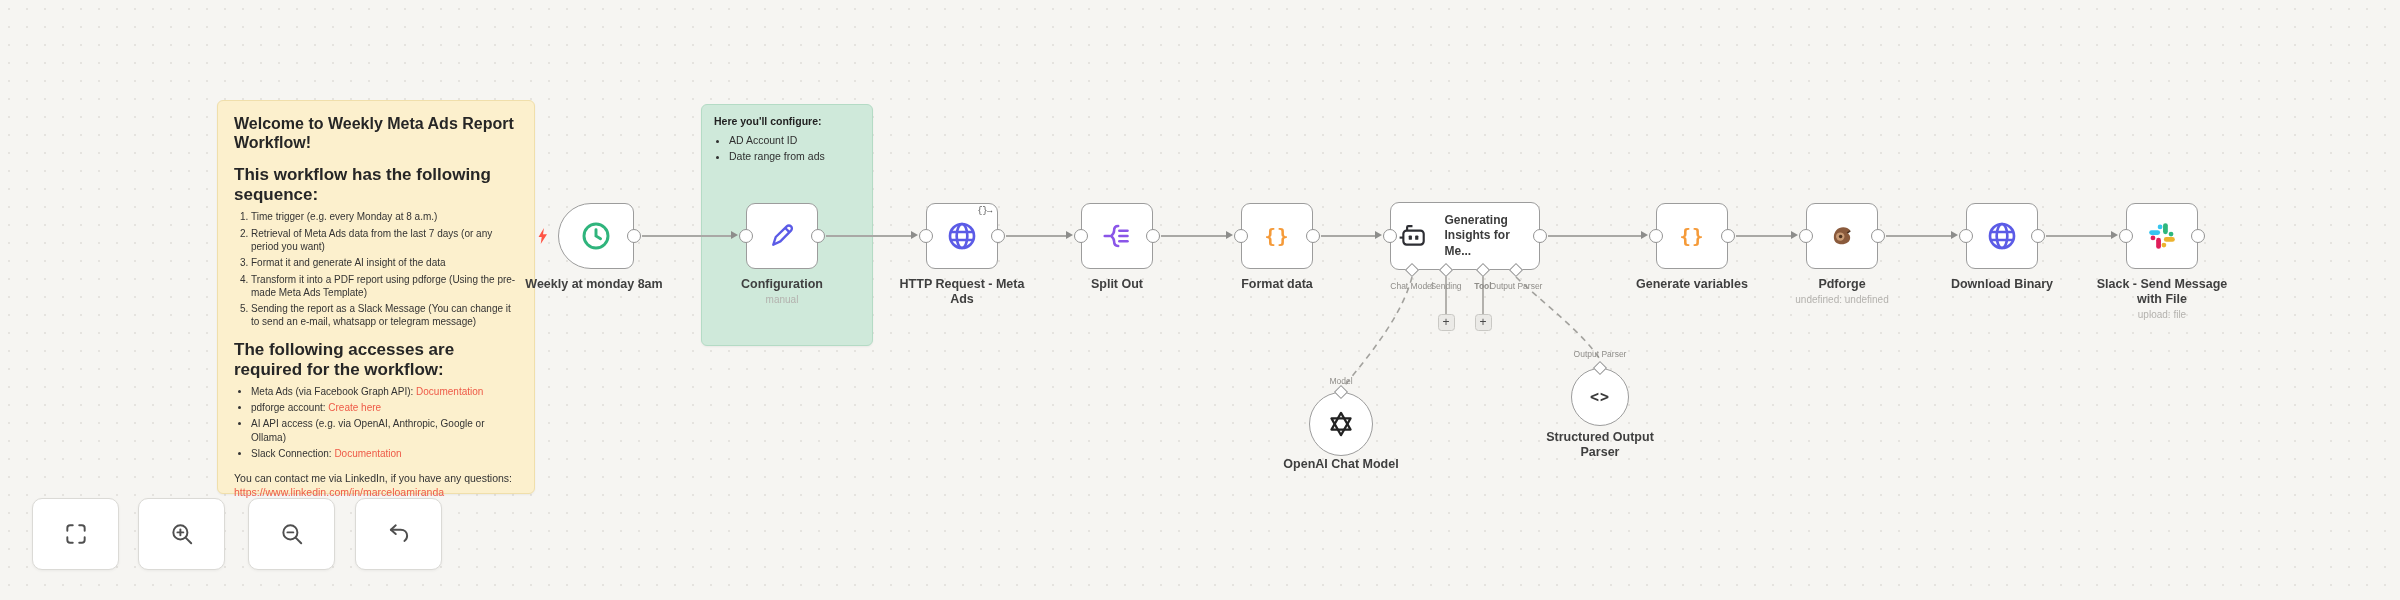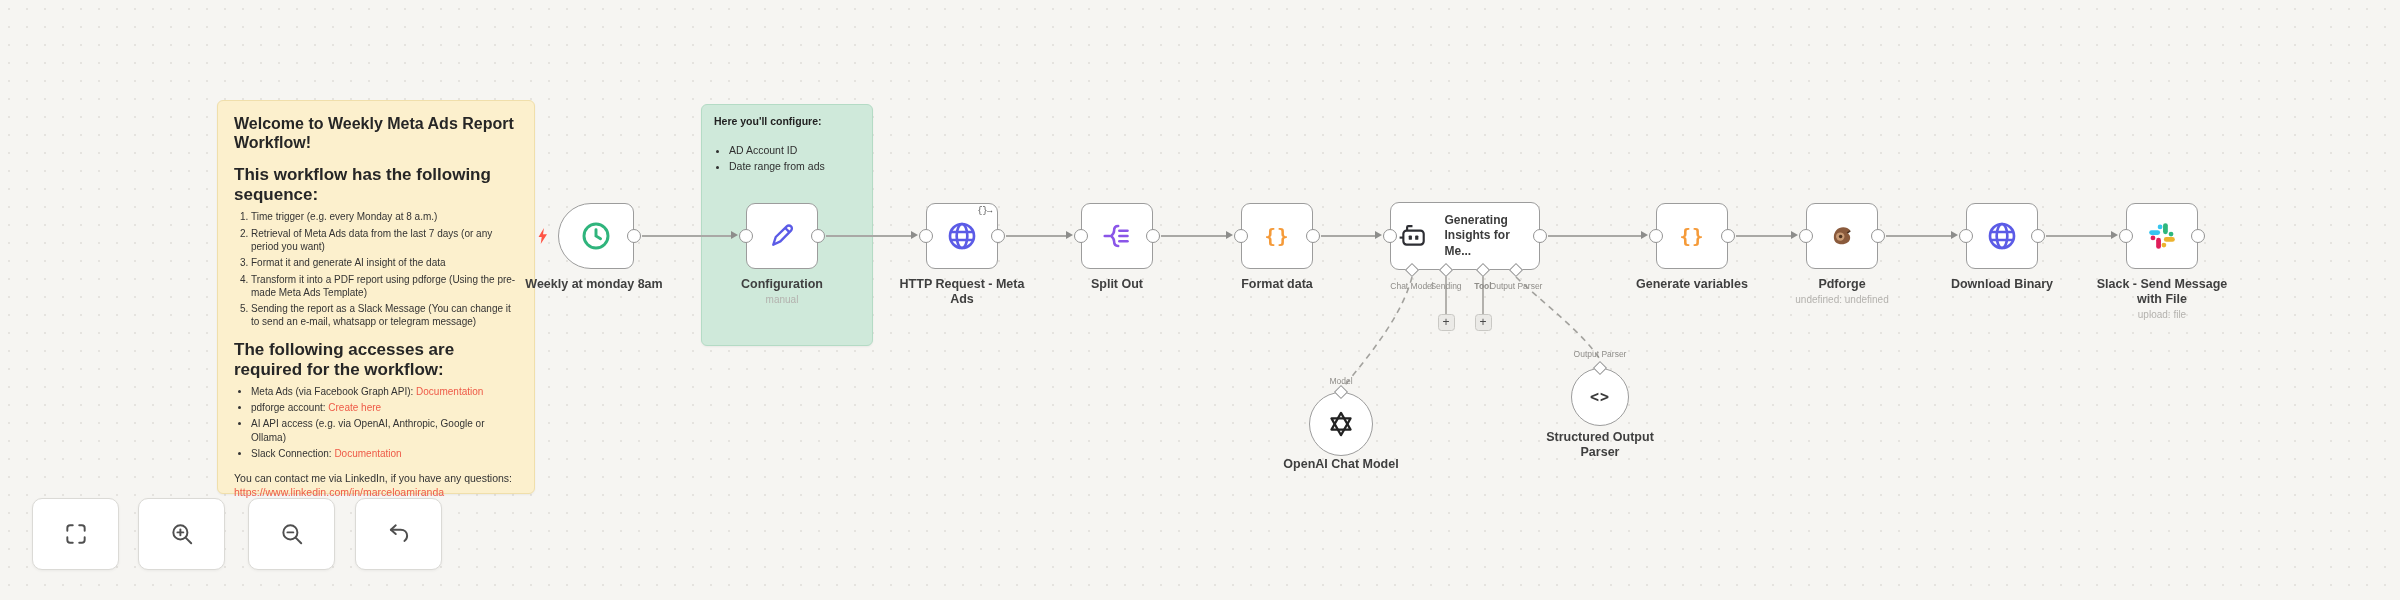--- a/index.html
+++ b/index.html
@@ -12,21 +12,21 @@
   
   .sticky{position:absolute;border-radius:6px;z-index:1;box-sizing:border-box;box-shadow:0 1px 2px rgba(0,0,0,.05);}
   .sticky.yellow{left:217px;top:100px;width:318px;height:394px;background:#fcf0cd;border:1px solid #f0dfab;padding:13px 16px;}
   .sy-title{font-size:16px;font-weight:700;color:#262626;line-height:1.2;margin-bottom:13px;}
   .sy-h{font-size:17px;font-weight:700;color:#262626;margin-bottom:5px;}
   .sy-list{margin:0 0 11px 0;padding-left:17px;font-size:10px;color:#333;line-height:1.33;}
   .sy-list li{margin-bottom:3px;}
   .lnk{color:#ee5a47;cursor:pointer;margin-top:36px;}
   .sy-contact{font-size:10.5px;color:#333;line-height:1.33;margin-top:12px;}
   .sticky.green{left:701px;top:104px;width:172px;height:242px;background:#cfe9da;border:1px solid #b4dbc5;padding:10px 12px;}
-  .sg-title{font-size:10.5px;font-weight:700;color:#222;margin-bottom:16px;}
+  .sg-title{font-size:10.5px;font-weight:700;color:#222;margin-bottom:6px;}
   .sg-list{margin:0;padding-left:15px;font-size:10.5px;color:#2f2f2f;line-height:1.5;}
 
   
   .node{position:absolute;top:203px;width:72px;height:66px;background:#fff;border:1.6px solid #9c9c9c;
     border-radius:9px;z-index:3;display:flex;align-items:center;justify-content:center;box-sizing:border-box;}
   .node.trigger{left:558px;width:76px;border-radius:33px 9px 9px 33px;}
   .node.agent{left:1390px;top:202px;width:150px;height:68px;display:flex;gap:17px;align-items:center;justify-content:center;}
   .ep{position:absolute;width:12px;height:12px;background:#fff;border:1.6px solid #939393;border-radius:50%;top:50%;transform:translateY(-50%);z-index:4;}
   .ep.in{left:-8px;} .ep.out{right:-8px;}
   .nbadge{position:absolute;top:2px;right:5px;font-size:9px;color:#555;letter-spacing:-.5px;font-family:"Liberation Mono",monospace;}

